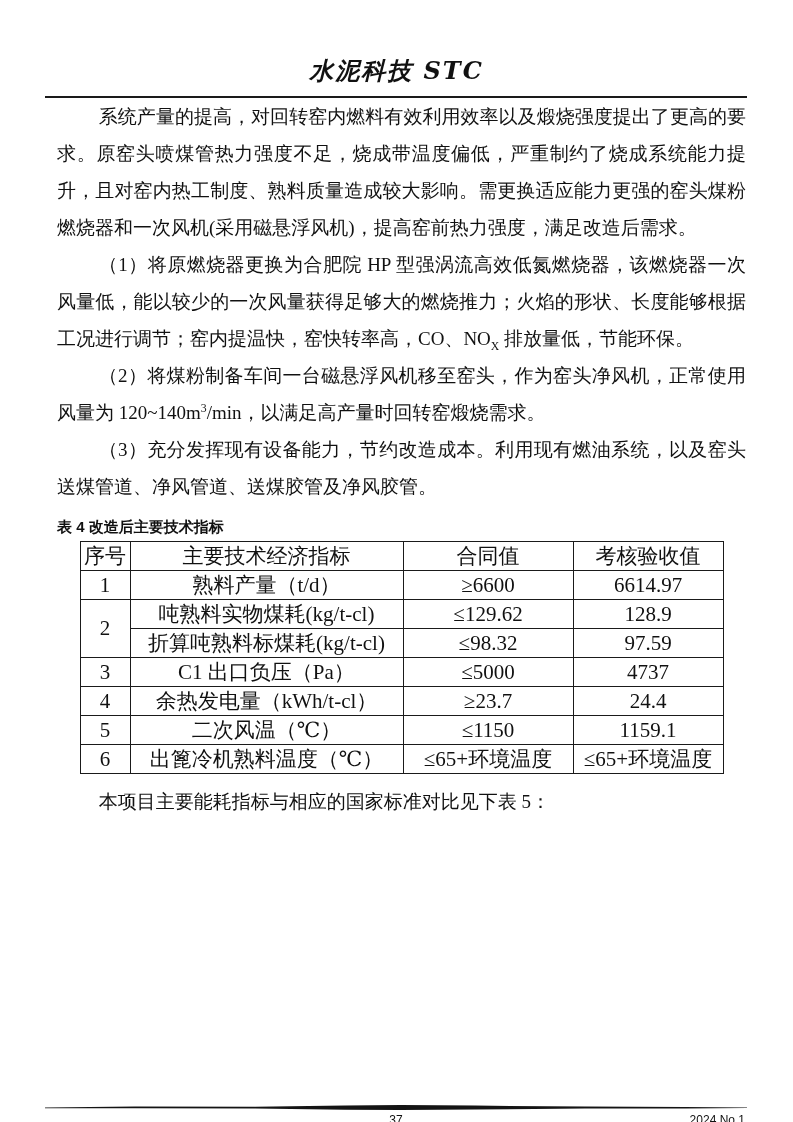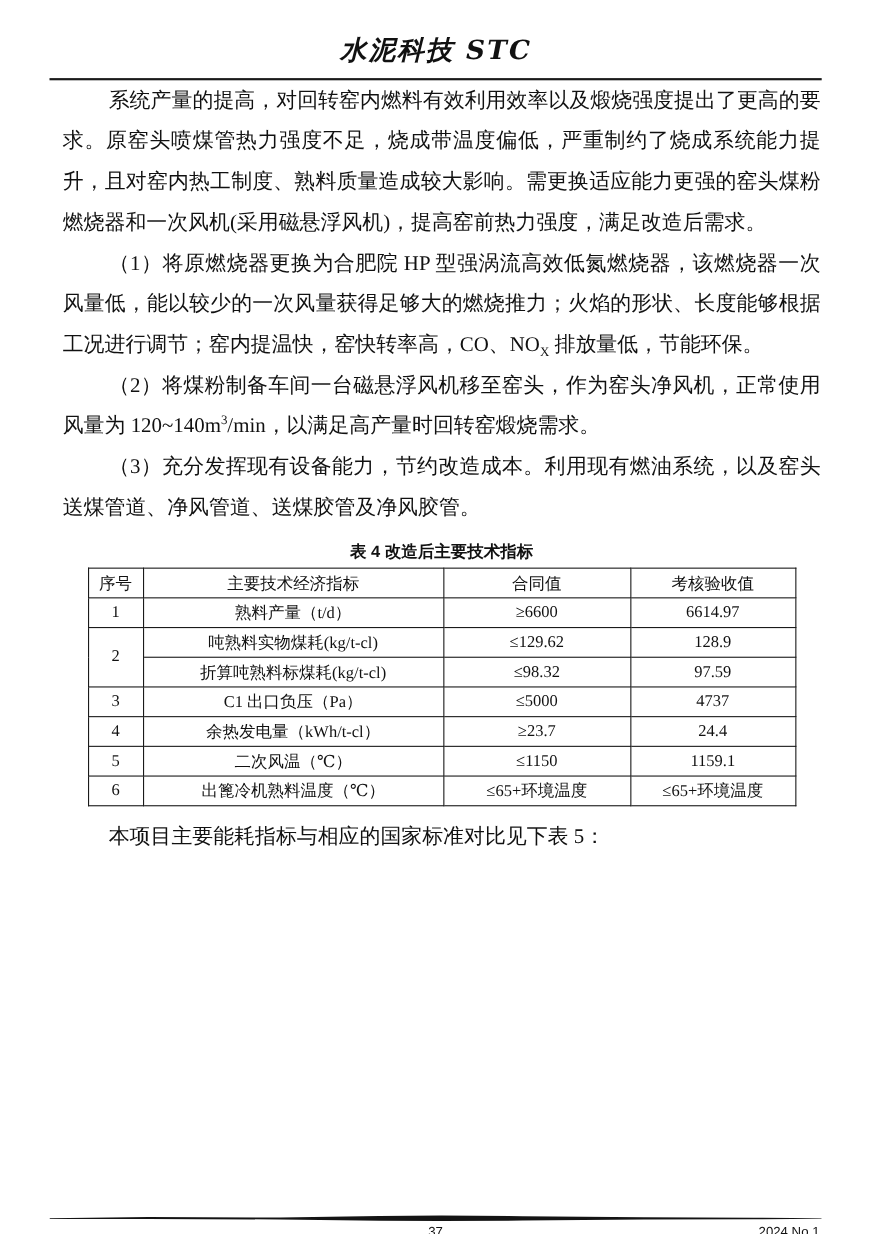--- a/index.html
+++ b/index.html
@@ -3,21 +3,21 @@
 <meta charset="utf-8">
 <style>
   html,body{margin:0;padding:0;background:#888;}
   .page{
     width:793px;height:1122px;background:#ffffff;position:relative;
     margin:0 auto;overflow:hidden;color:#111;
     font-family:"Liberation Serif","DejaVu Serif",serif;
   }
   
   .journal-title{
-    text-align:center;margin:0;padding-top:32px;
+    text-align:center;margin:0;padding-top:57px;
     font-family:"DejaVu Serif","Liberation Serif",serif;
     font-style:italic;font-weight:bold;font-size:24px;line-height:28px;
     letter-spacing:2px;
   }
   .header-rule{
     margin:11px 46px 0 45px;height:0;
     border-top:2.5px solid #1a1a1a;
   }
   
   .content{margin:0 47px 0 57px;}
@@ -32,27 +32,27 @@
     margin:8px 0 4px 6px;
   }
   .h-main .h-num{margin-right:15px;}
   p.body{
     font-size:19px;line-height:37px;margin:0;
     text-indent:2.2em;text-align:justify;
   }
   sup,sub{font-size:0.62em;line-height:0;}
   
   .tbl-caption{
-    text-align:center;margin:12px 0 4px 0;
+    margin:12px 0 4px 0;
     font-family:"Liberation Sans","DejaVu Sans",sans-serif;
     font-weight:bold;font-size:15px;line-height:20px;
   }
   table.tech{
     border-collapse:collapse;margin:0 auto;
-    font-size:15px;table-layout:fixed;width:643px;
+    font-size:21px;table-layout:fixed;width:643px;
   }
   table.tech th,table.tech td{
     border:1.5px solid #1a1a1a;text-align:center;vertical-align:middle;
     height:26px;padding:0 2px;font-weight:normal;overflow:hidden;white-space:nowrap;
   }
   p.after-table{margin-top:9px;}
   
   .footer{position:absolute;left:45px;right:46px;top:1104px;}
   .footer-line{display:block;width:100%;height:7px;}
   .footer-row{position:relative;height:18px;

